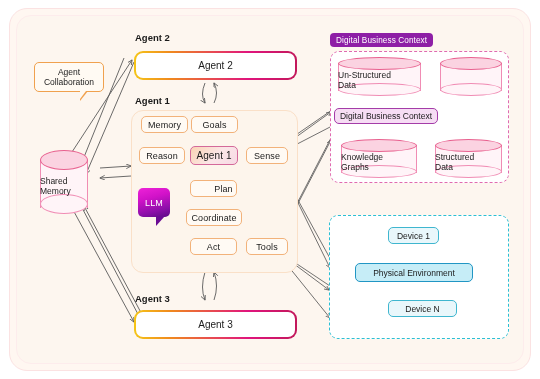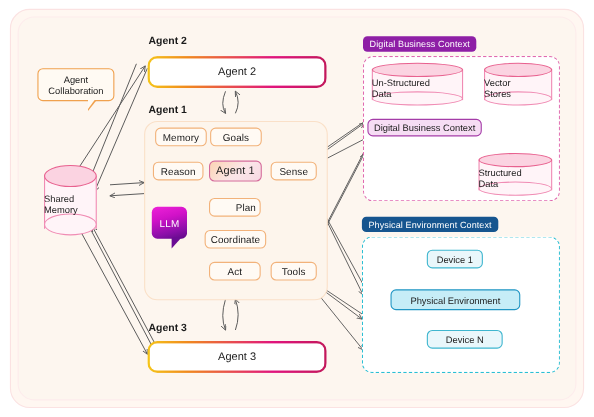--- a/index.html
+++ b/index.html
@@ -241,44 +241,46 @@
     <div class="lbl" style="top:13px;">
       <div>Un-Structured</div>
       <div>Data</div>
     </div>
   </div>
 
   <div class="cyl" style="left:440px;top:57px;width:62px;height:42px;">
     <div class="body" style="top:6px;height:28px;"></div>
     <div class="bot" style="top:26px;height:13px;"></div>
     <div class="top" style="top:0px;height:13px;"></div>
-    <div class="lbl" style="top:13px;">
-      <div>Vector</div>
-      <div>Stores</div>
-    </div>
   </div>
 
   <div class="ctx-node dbc" style="left:334px;top:108px;width:104px;height:16px;">
     <span>Digital Business Context</span>
   </div>
 
+  <div class="cyl" style="left:341px;top:139px;width:76px;height:42px;">
+    <div class="body" style="top:6px;height:28px;"></div>
+    <div class="bot" style="top:26px;height:13px;"></div>
+    <div class="top" style="top:0px;height:13px;"></div>
+    <div class="lbl" style="top:13px;">
+      <div>Knowledge</div>
+      <div>Graphs</div>
+    </div>
+  </div>
 
   <div class="cyl" style="left:435px;top:139px;width:67px;height:42px;">
     <div class="body" style="top:6px;height:28px;"></div>
     <div class="bot" style="top:26px;height:13px;"></div>
     <div class="top" style="top:0px;height:13px;"></div>
     <div class="lbl" style="top:13px;">
       <div>Structured</div>
       <div>Data</div>
     </div>
   </div>
 
-  <div class="ctx-badge" style="left:329px;top:197px;height:14px;background:#16558f;">
-    <span>Physical Environment Context</span>
-  </div>
   <div class="ctx-box" style="left:329px;top:215px;width:180px;height:124px;border:1.2px dashed #2bbfd4;"></div>
 
   <div class="ctx-node dev" style="left:388px;top:227px;width:51px;height:17px;">
     <span>Device 1</span>
   </div>
   <div class="ctx-node phy" style="left:355px;top:263px;width:118px;height:19px;">
     <span>Physical Environment</span>
   </div>
   <div class="ctx-node dev" style="left:388px;top:300px;width:69px;height:17px;">
     <span>Device N</span>

